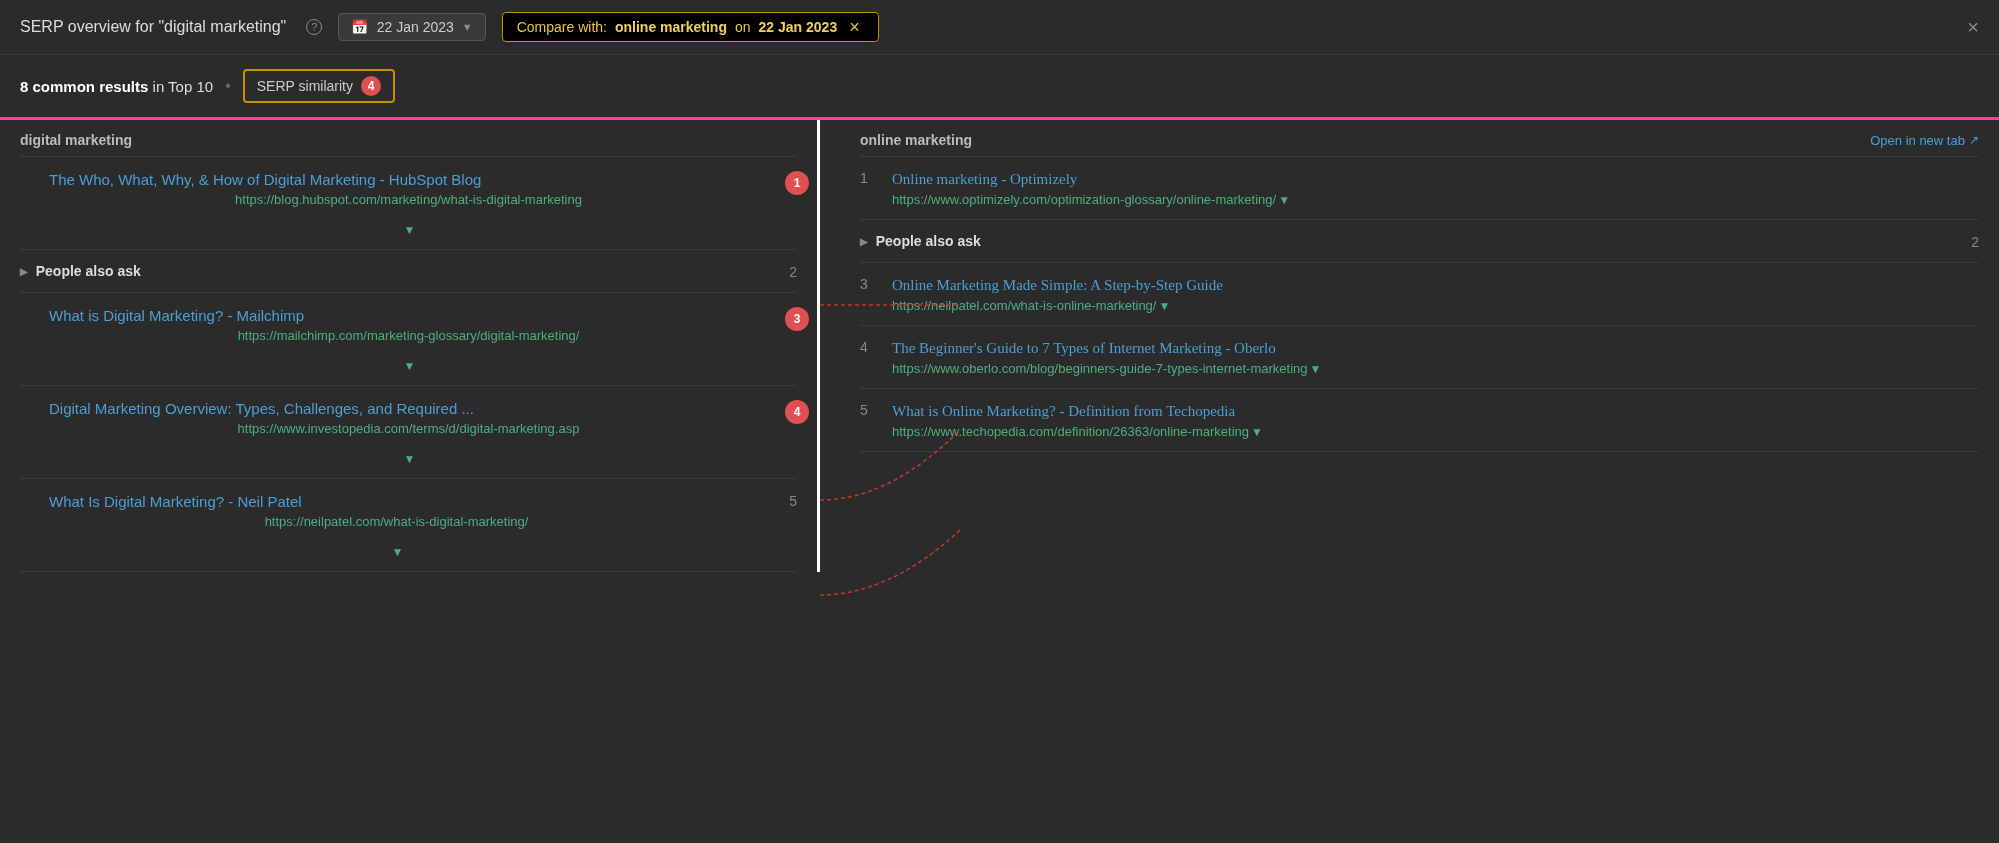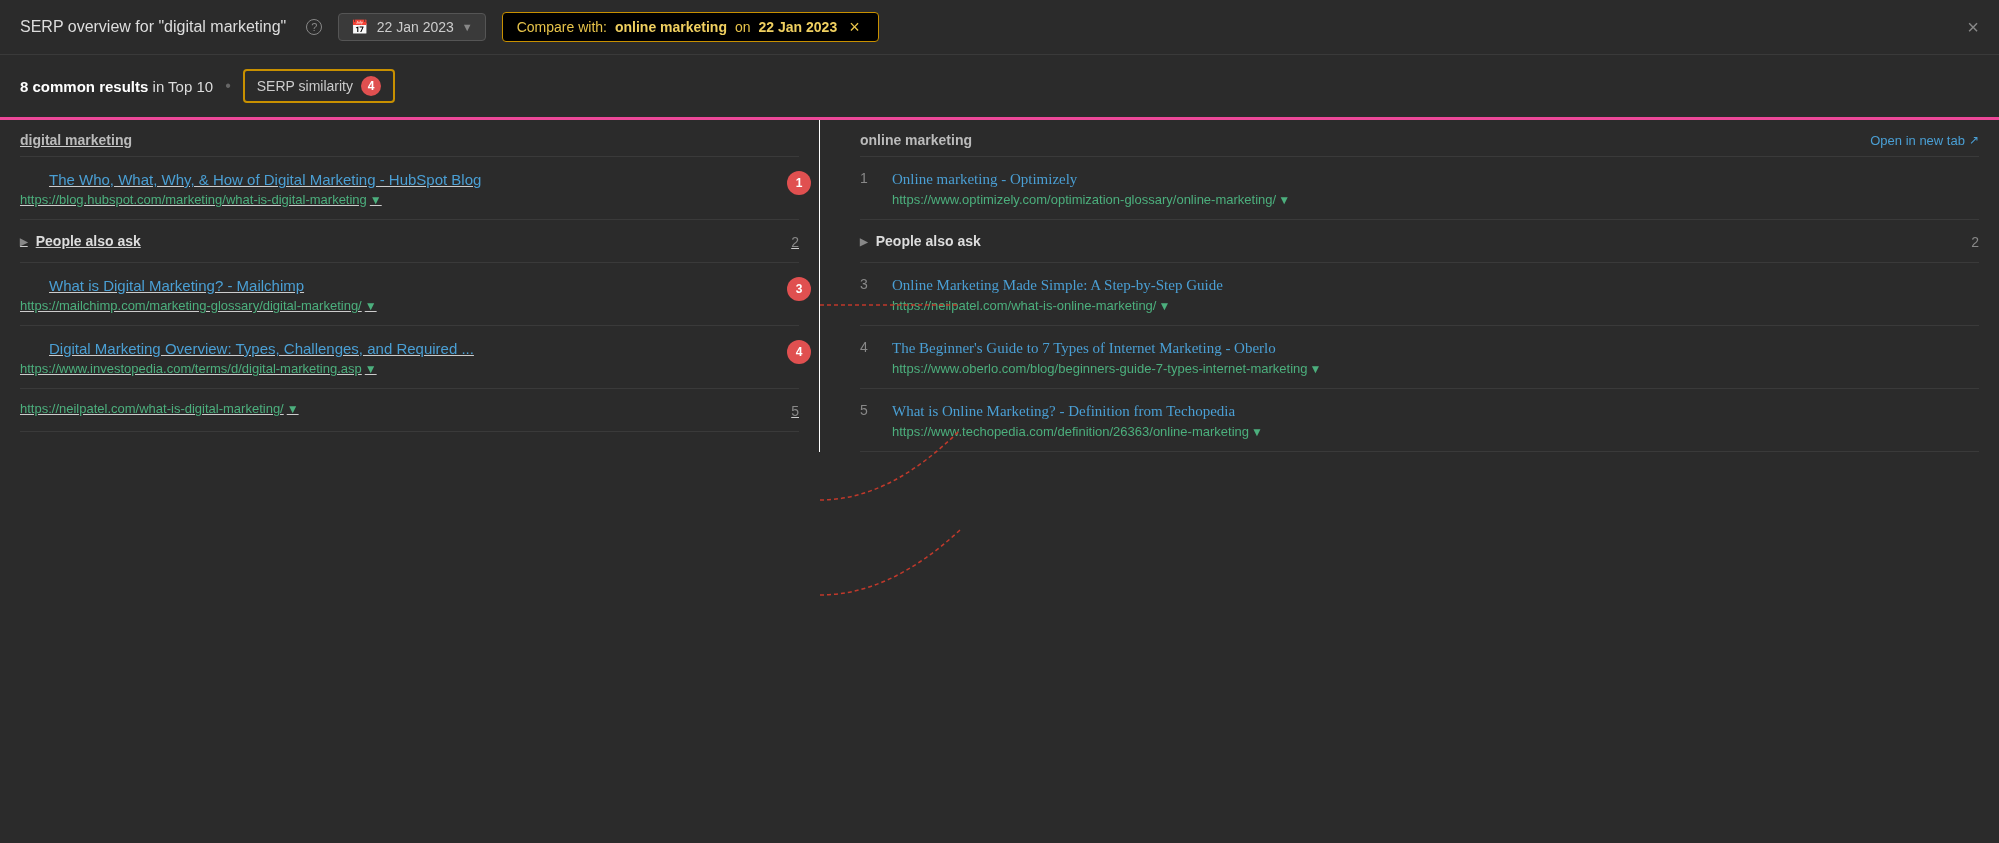--- a/index.html
+++ b/index.html
@@ -144,23 +144,22 @@
       font-size: 12px;
       font-weight: bold;
     }
 
     .column {
       flex: 1;
       padding: 0 20px;
     }
 
     .column-left {
-      border-right: 1px solid #ffffff;
+      border-right: 3px solid #ffffff;
       max-width: 820px;
-      text-decoration: underline;
     }
 
     .column-right {
       flex: 1;
     }
 
     .column-header {
       display: flex;
       align-items: center;
       justify-content: space-between;
@@ -211,21 +210,22 @@
       margin-bottom: 2px;
       margin-left: 29px;
     }
 
     .serp-item-url {
       color: #4caf7d;
       font-size: 13px;
       cursor: pointer;
       display: flex;
       align-items: center;
-      gap: 1px;
+      gap: 16px;
+      flex-direction: column;
     }
 
     .serp-item-rank {
       color: #888;
       font-size: 14px;
       min-width: 24px;
       text-align: right;
       padding-top: 2px;
     }
 
@@ -402,20 +402,21 @@
               <span class="dropdown-arrow">▼</span>
             </div>
           </div>
           <div class="rank-badge">4</div>
         </div>
       </div>
 
       <div class="serp-item" style="position:relative;">
         <div class="serp-item-inner">
           <div class="serp-item-content">
+            <a class="serp-item-title">What Is Digital Marketing? - Neil Patel</a>
             <div class="serp-item-url">
               <span>https://neilpatel.com/what-is-digital-marketing/</span>
               <span class="dropdown-arrow">▼</span>
             </div>
           </div>
           <span class="serp-item-rank">5</span>
         </div>
       </div>
     </div>
 

